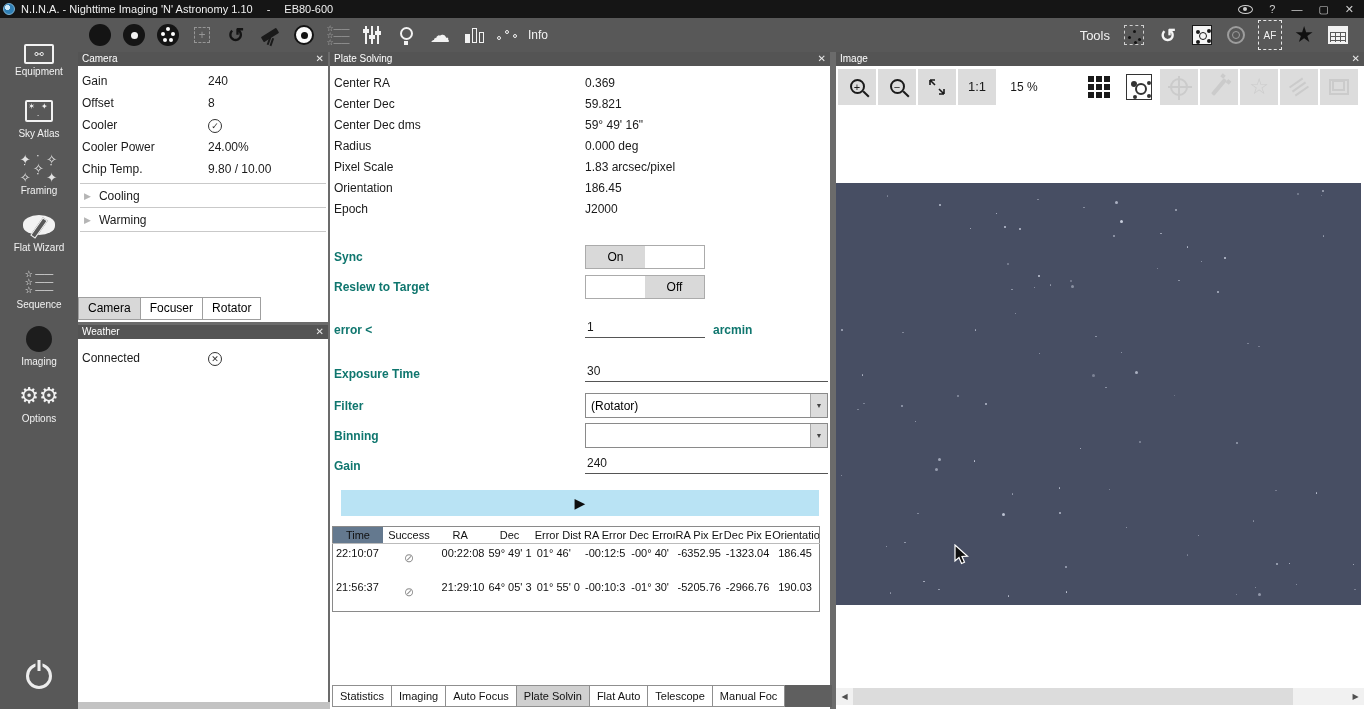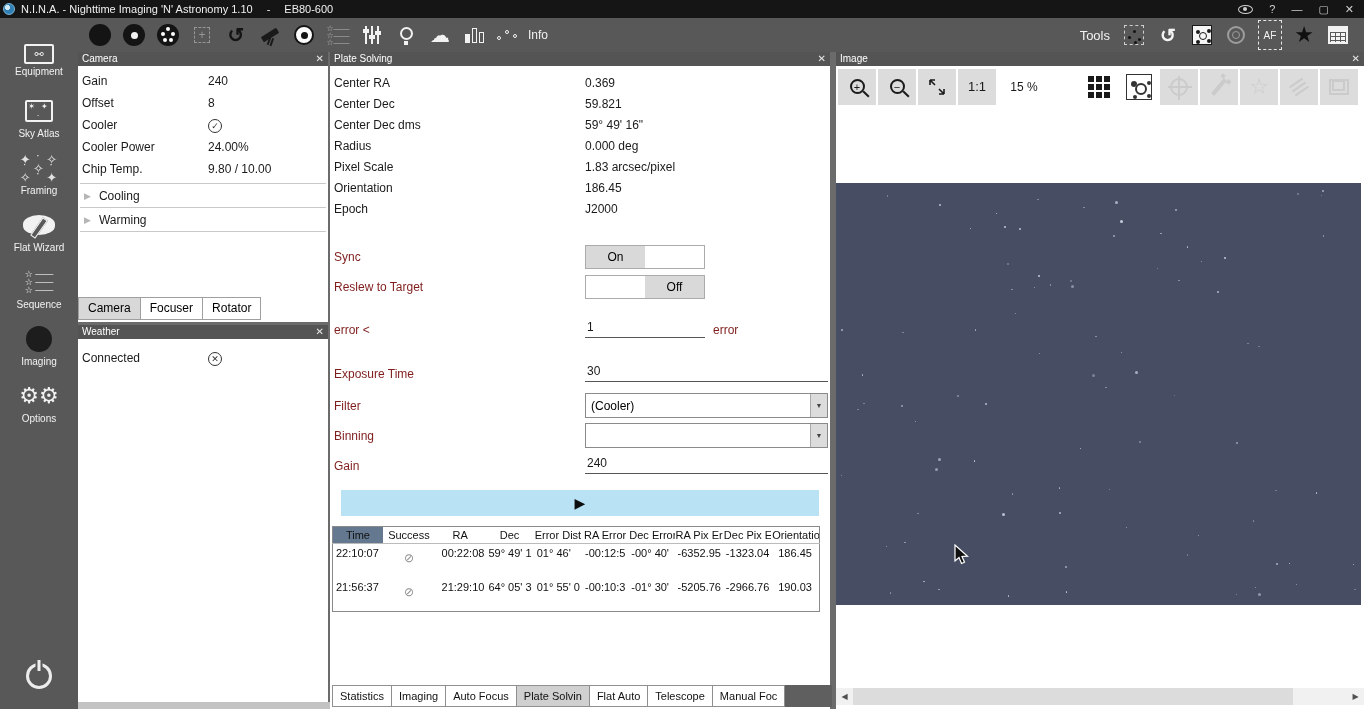--- a/index.html
+++ b/index.html
@@ -101,21 +101,21 @@
   .expander { position:absolute; left:2px; right:2px; height:23px; font-size:12px; color:#1a1a1a; display:flex; align-items:center; }
   .expander .arr { color:#b5b5b5; font-size:9px; margin:0 8px 0 4px; }
   .ctabs { position:absolute; left:0; bottom:2px; display:flex; font-size:12px; }
   .ctab { border:1px solid #9f9f9f; background:#fff; padding:3px 9px 4px; border-left-width:0; cursor:pointer; }
   .ctab:first-child { border-left-width:1px; }
   .ctab.active { background:#d8d8d8; }
   
   .psrow { position:relative; height:21px; font-size:12px; color:#1a1a1a; }
   .psrow .k { position:absolute; left:4px; top:4px; }
   .psrow .v { position:absolute; left:255px; top:4px; }
-  .pslabel { position:absolute; left:4px; font-size:12px; color:#7f1d1d; }
+  .pslabel { position:absolute; left:4px; font-size:12px; color:#0f766e;font-weight:bold; }
   .toggle { position:absolute; left:255px; width:120px; height:24px; border:1px solid #ababab; display:flex; font-size:12px; }
   .toggle .half { flex:1; display:flex; align-items:center; justify-content:center; background:#fff; cursor:pointer; }
   .toggle .half.sel { background:#d9d9d9; }
   .uline-input { position:absolute; left:255px; border:none; border-bottom:1px solid #555; font-size:12px; color:#1a1a1a; padding:3px 2px; background:transparent; font-family:"Liberation Sans",sans-serif; }
   .combo { position:absolute; left:255px; width:243px; height:25px; border:1px solid #8a8a8a; background:#fff; display:flex; align-items:center; font-size:12px; cursor:pointer; }
   .combo .val { flex:1; padding-left:5px; }
   .combo .dd { width:17px; height:100%; background:#dcdcdc; border-left:1px solid #aaa; display:flex; align-items:center; justify-content:center; font-size:7px; color:#444; }
   .playbar { position:absolute; left:11px; top:438px; width:478px; height:26px; background:#b9e3f4; display:flex; align-items:center; justify-content:center; cursor:pointer; }
   .playbar .tri { font-size:14px; color:#0d0d0d; }
   
@@ -409,28 +409,28 @@
   </div>
 
   <span class="pslabel" style="top:228px;">Reslew to Target</span>
   <div class="toggle" style="top:223px;">
     <span class="half"></span>
     <span class="half sel">Off</span>
   </div>
 
   <span class="pslabel" style="top:271px;">error &lt;</span>
   <span class="uline-input" style="top:265px; width:120px;">1</span>
-  <span class="pslabel" style="left:383px; top:271px;">error</span>
+  <span class="pslabel" style="left:383px; top:271px;">arcmin</span>
 
   <span class="pslabel" style="top:315px;">Exposure Time</span>
   <span class="uline-input" style="top:309px; width:243px;">30</span>
 
   <span class="pslabel" style="top:347px;">Filter</span>
   <div class="combo" style="top:341px;">
-    <span class="val">(Cooler)</span>
+    <span class="val">(Rotator)</span>
     <span class="dd">
         <span>▼</span>
       </span>
   </div>
 
   <span class="pslabel" style="top:377px;">Binning</span>
   <div class="combo" style="top:371px;">
     <span class="val"></span>
     <span class="dd">
         <span>▼</span>

